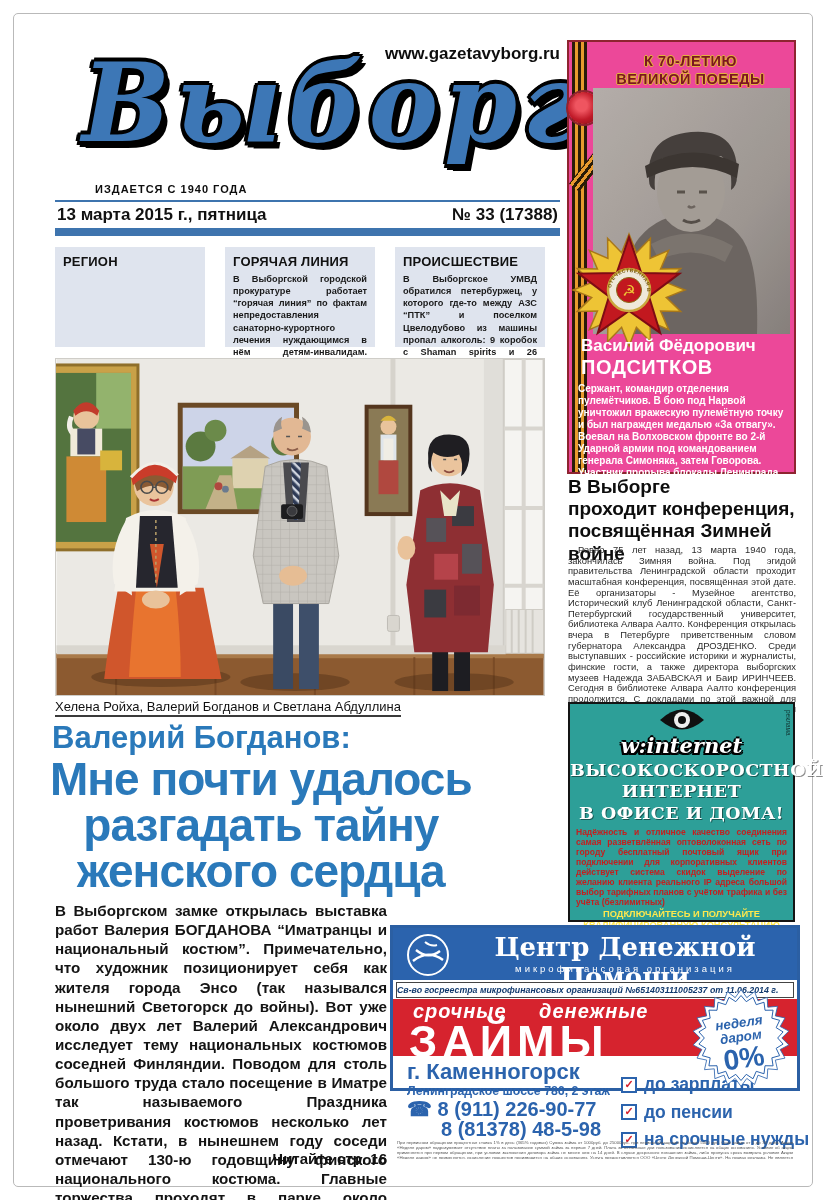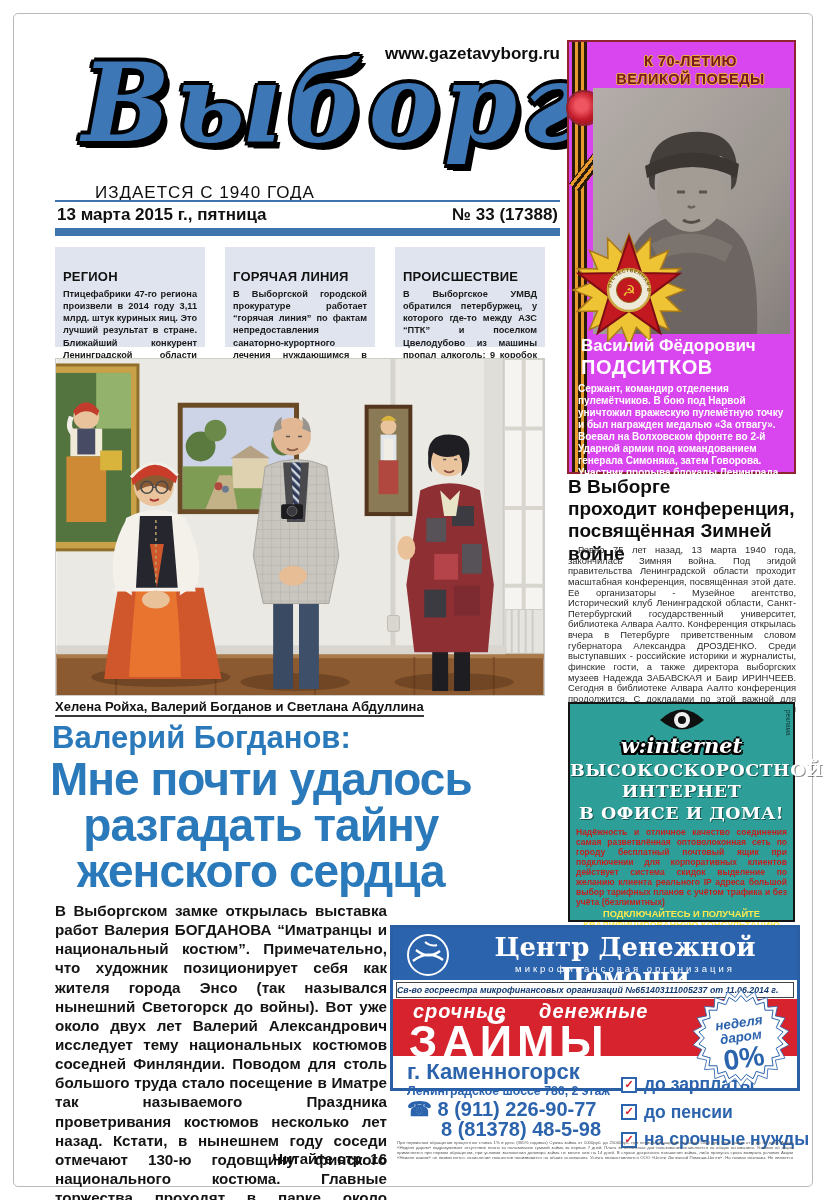--- a/index.html
+++ b/index.html
@@ -8,43 +8,43 @@
   .frame{position:absolute;inset:13px;border:1px solid #b9b9b9;border-radius:5px;pointer-events:none;}
   .abs{position:absolute;}
 
   
   .website{left:300px;top:44px;width:260px;text-align:right;font-size:17px;font-weight:bold;color:#0d0d0d;}
   .masthead{left:82px;top:44px;width:478px;text-align:center;
     font-family:"DejaVu Serif",serif;font-style:italic;font-weight:bold;
     font-size:104px;line-height:1.15;color:#3d77b6;letter-spacing:6px;transform:scaleY(1.04);
     text-shadow:-3px -2px 0 #000,3px -2px 0 #000,-3px 3px 0 #000,3px 3px 0 #000,
                 -4px 0 0 #000,4px 0 0 #000,0 -4px 0 #000,0 5px 0 #000,6px 6px 0 #000;}
-  .since{left:95px;top:183px;font-size:17px;font-weight:normal;letter-spacing:1px;color:#0d0d0d;}
+  .since{left:95px;top:183px;font-size:11px;font-weight:bold;letter-spacing:1px;color:#0d0d0d;}
   .date-row{left:55px;top:200px;width:505px;border-top:2px solid #3e74ae;border-bottom:2px solid #3e74ae;
     padding:3px 2px;display:flex;justify-content:space-between;font-weight:bold;font-size:17px;box-sizing:border-box;}
   .blue-bar{left:55px;top:229px;width:505px;height:7px;background:#3e74ae;}
 
   
-  .nbox{top:247px;width:150px;height:100px;background:#dfe4ee;padding:22px 8px;box-sizing:border-box;}
+  .nbox{top:247px;width:150px;height:100px;background:#dfe4ee;padding:7px 8px;box-sizing:border-box;}
   .nbox .nb-title{font-size:13px;font-weight:900;margin-bottom:4px;letter-spacing:.2px;}
   .nbox .nb-text{font-size:9.2px;font-weight:bold;text-align:justify;line-height:1.32;color:#1a1a1a;}
 
   
   .photo{left:55px;top:358px;width:490px;height:338px;border:1px solid #cfcdc8;box-sizing:border-box;}
-  .caption{left:55px;top:699px;font-size:13px;font-weight:bold;border-bottom:2px solid #3a3a3a;padding-bottom:1px;}
+  .caption{left:55px;top:699px;font-size:13px;font-weight:normal;border-bottom:2px solid #3a3a3a;padding-bottom:1px;}
 
   
   .kicker{left:52px;top:720px;font-size:31px;font-weight:bold;color:#2a79ba;}
   .headline{left:50px;top:756px;font-size:46px;font-weight:bold;color:#2a79ba;line-height:1.0;letter-spacing:-1px;text-align:center;}
   .body-text{left:55px;top:901px;width:332px;font-size:15.2px;font-weight:bold;text-align:justify;
     line-height:1.26;color:#141414;}
   .read-more{left:55px;top:1150px;width:332px;text-align:right;font-weight:bold;font-size:15px;}
 
   
-  .vet{left:567px;top:40px;width:229px;height:434px;background:#d946ef;border:2px solid #8e2430;box-sizing:border-box;}
+  .vet{left:567px;top:40px;width:229px;height:434px;background:#ec4899;border:2px solid #8e2430;box-sizing:border-box;}
   .vet-ribbon{position:absolute;left:3px;top:0;bottom:0;width:15px;
     background:repeating-linear-gradient(90deg,#2a1c08 0 3px,#e89a2e 3px 6px);}
   .vet-ribbon2{position:absolute;left:-16px;top:96px;width:110px;height:13px;
     background:repeating-linear-gradient(0deg,#2a1c08 0 3px,#e89a2e 3px 6px);transform:rotate(-52deg);}
   .vet-flower{position:absolute;left:-1px;top:50px;width:32px;height:32px;border-radius:50%;
     background:radial-gradient(circle at 42% 42%,#ef5560 0 22%,#c01a28 55%,#7e0e18 100%);
     box-shadow:0 0 0 2px #8e2430;}
   .vet-title{position:absolute;left:22px;top:10px;right:4px;text-align:center;font-weight:900;
     font-size:14.5px;line-height:1.25;color:#7c1422;letter-spacing:.5px;
     text-shadow:-1px 0 #e3b33c,1px 0 #e3b33c,0 -1px #e3b33c,0 1px #e3b33c;}
@@ -110,21 +110,20 @@
   <div class="abs masthead">Выборг</div>
   <div class="abs since">ИЗДАЕТСЯ С 1940 ГОДА</div>
   <div class="abs date-row">
     <span>13 марта 2015 г., пятница</span>
     <span>№ 33 (17388)</span>
   </div>
   <div class="abs blue-bar"></div>
 
   <div class="abs nbox" style="left:55px">
     <div class="nb-title">РЕГИОН</div>
-    <div class="nb-text">Птицефабрики 47-го региона произвели в 2014 году 3,11 млрд. штук куриных яиц. Это лучший результат в стране. Ближайший конкурент Ленинградской области производит 1,89 млрд. яиц.</div>
   </div>
   <div class="abs nbox" style="left:225px">
     <div class="nb-title">ГОРЯЧАЯ ЛИНИЯ</div>
     <div class="nb-text">В Выборгской городской прокуратуре работает “горячая линия” по фактам непредоставления санаторно-курортного лечения нуждающимся в нём детям-инвалидам. Телефон 2-06-79.</div>
   </div>
   <div class="abs nbox" style="left:395px">
     <div class="nb-title">ПРОИСШЕСТВИЕ</div>
     <div class="nb-text">В Выборгское УМВД обратился петербуржец, у которого где-то между АЗС “ПТК” и поселком Цвелодубово из машины пропал алкоголь: 9 коробок с Shaman spirits и 26 коробок с водкой “Лапландия”.</div>
   </div>
 

